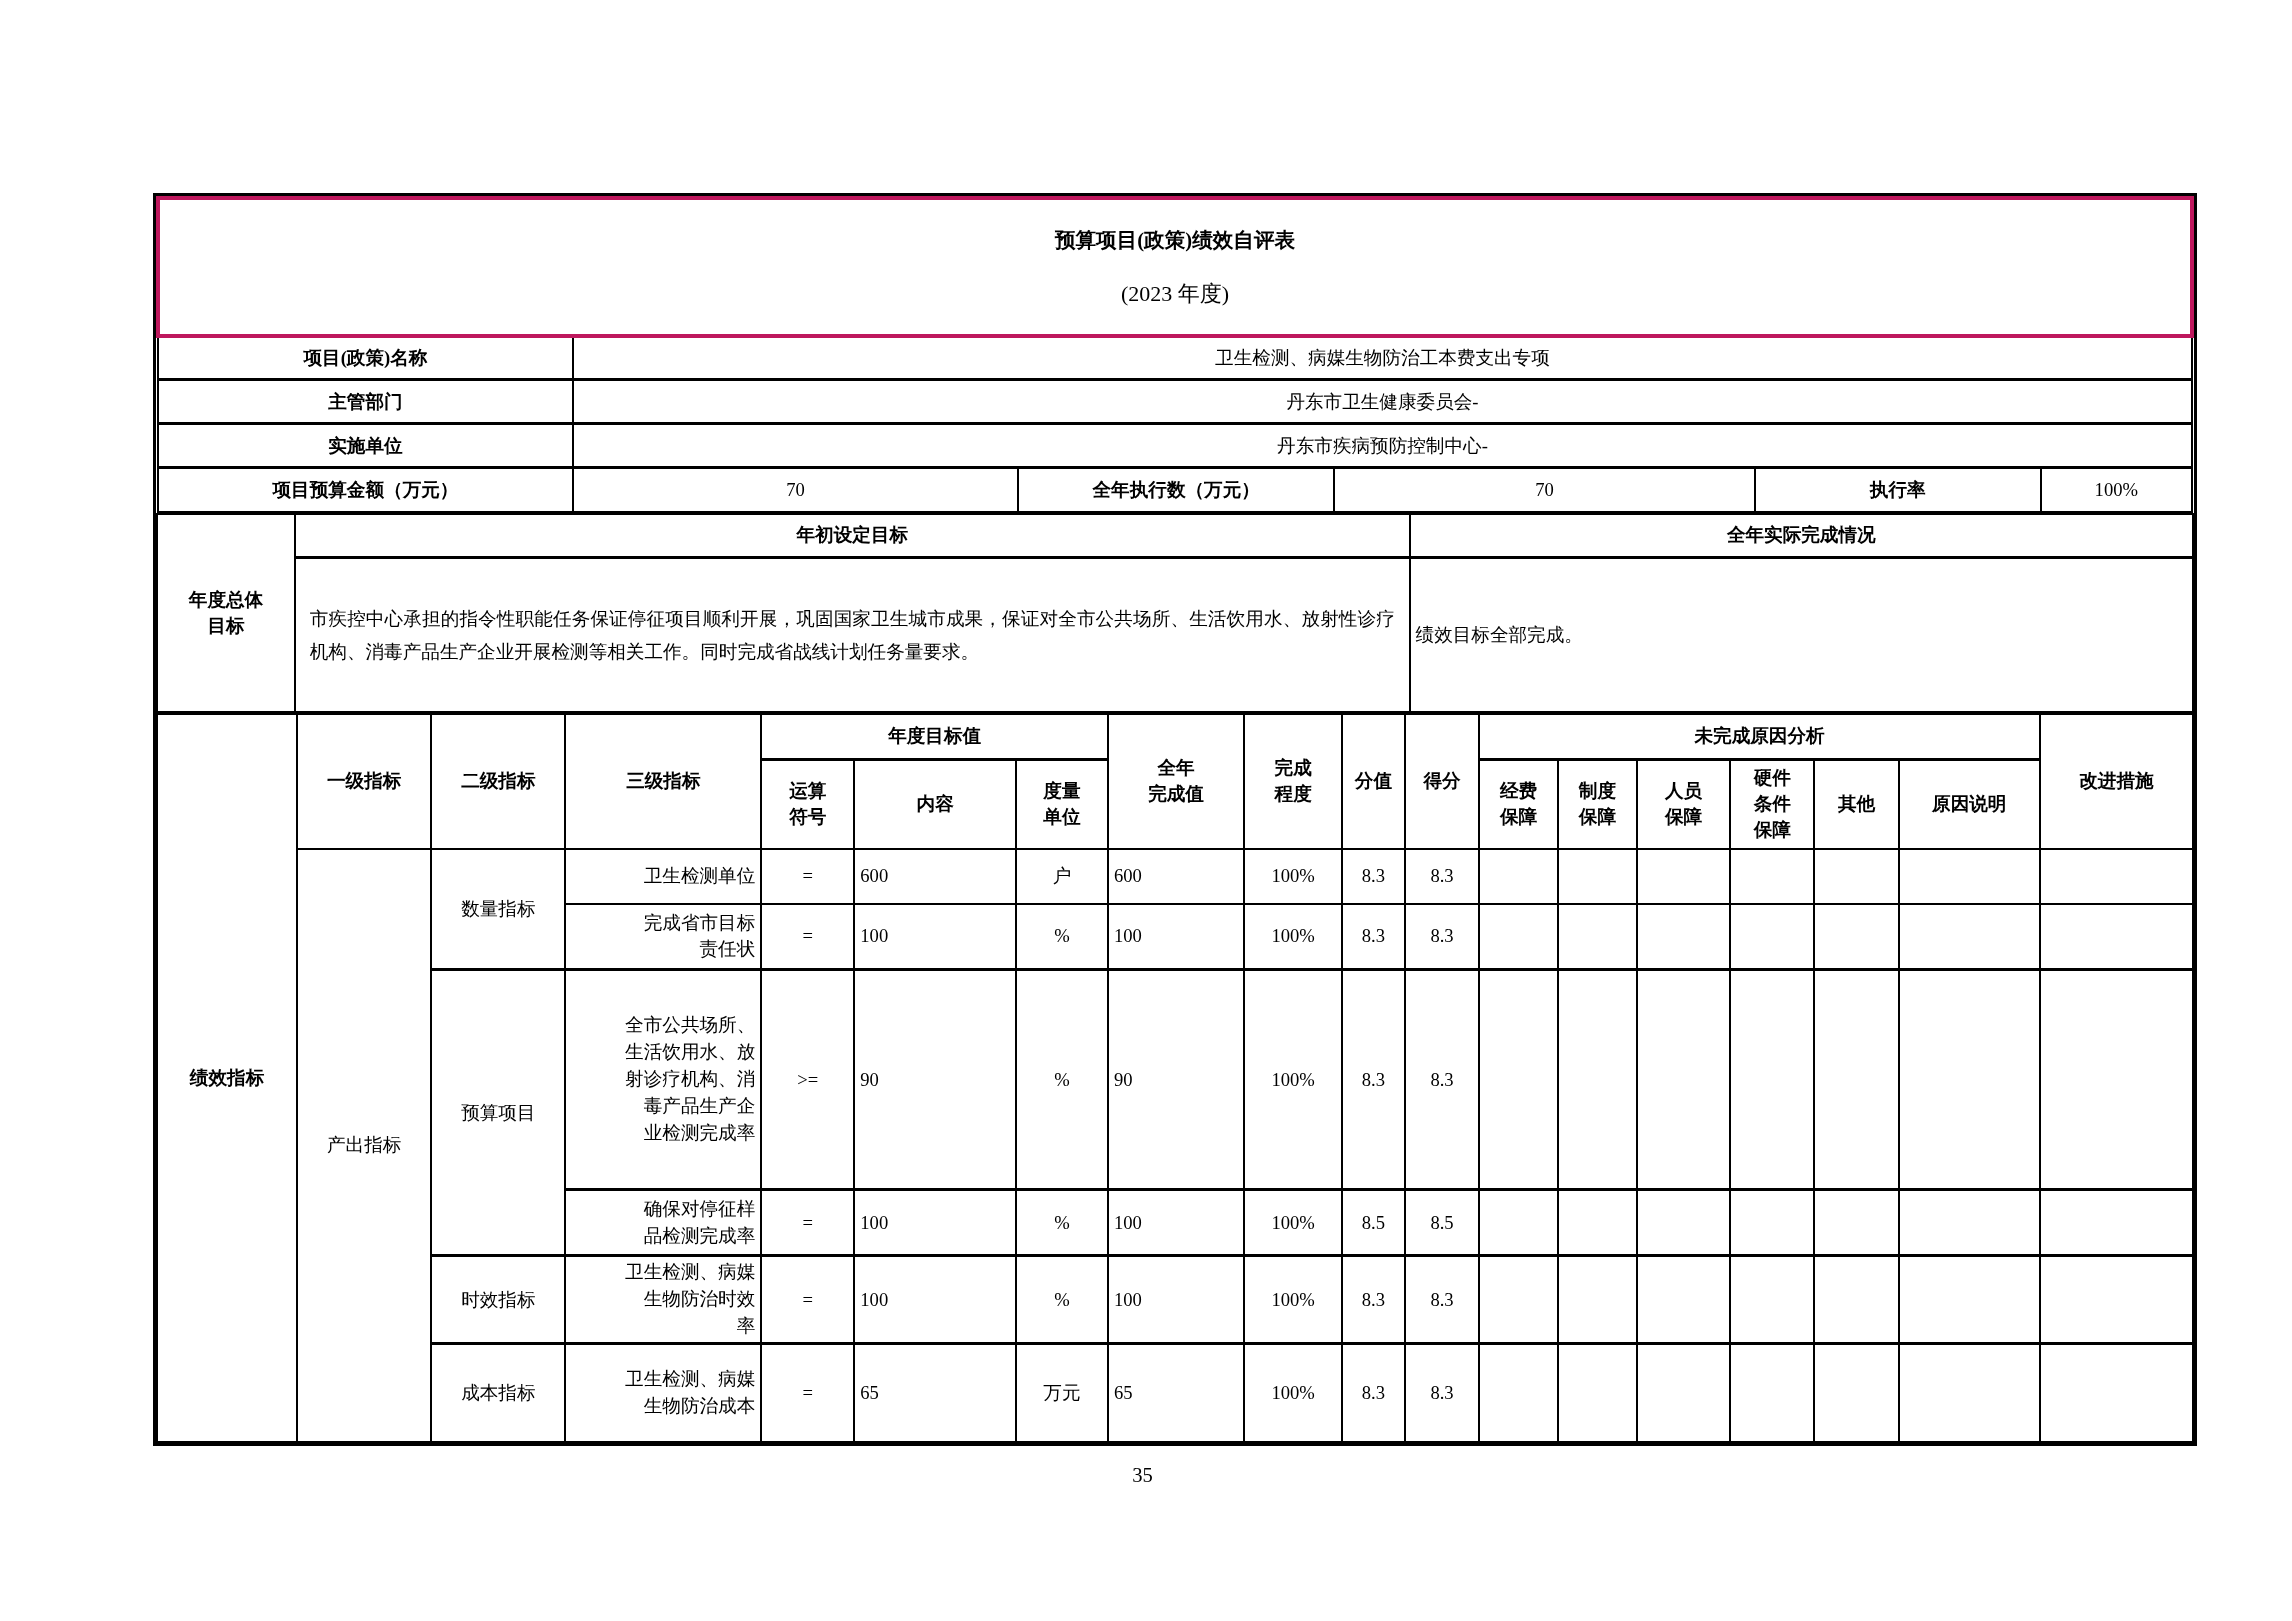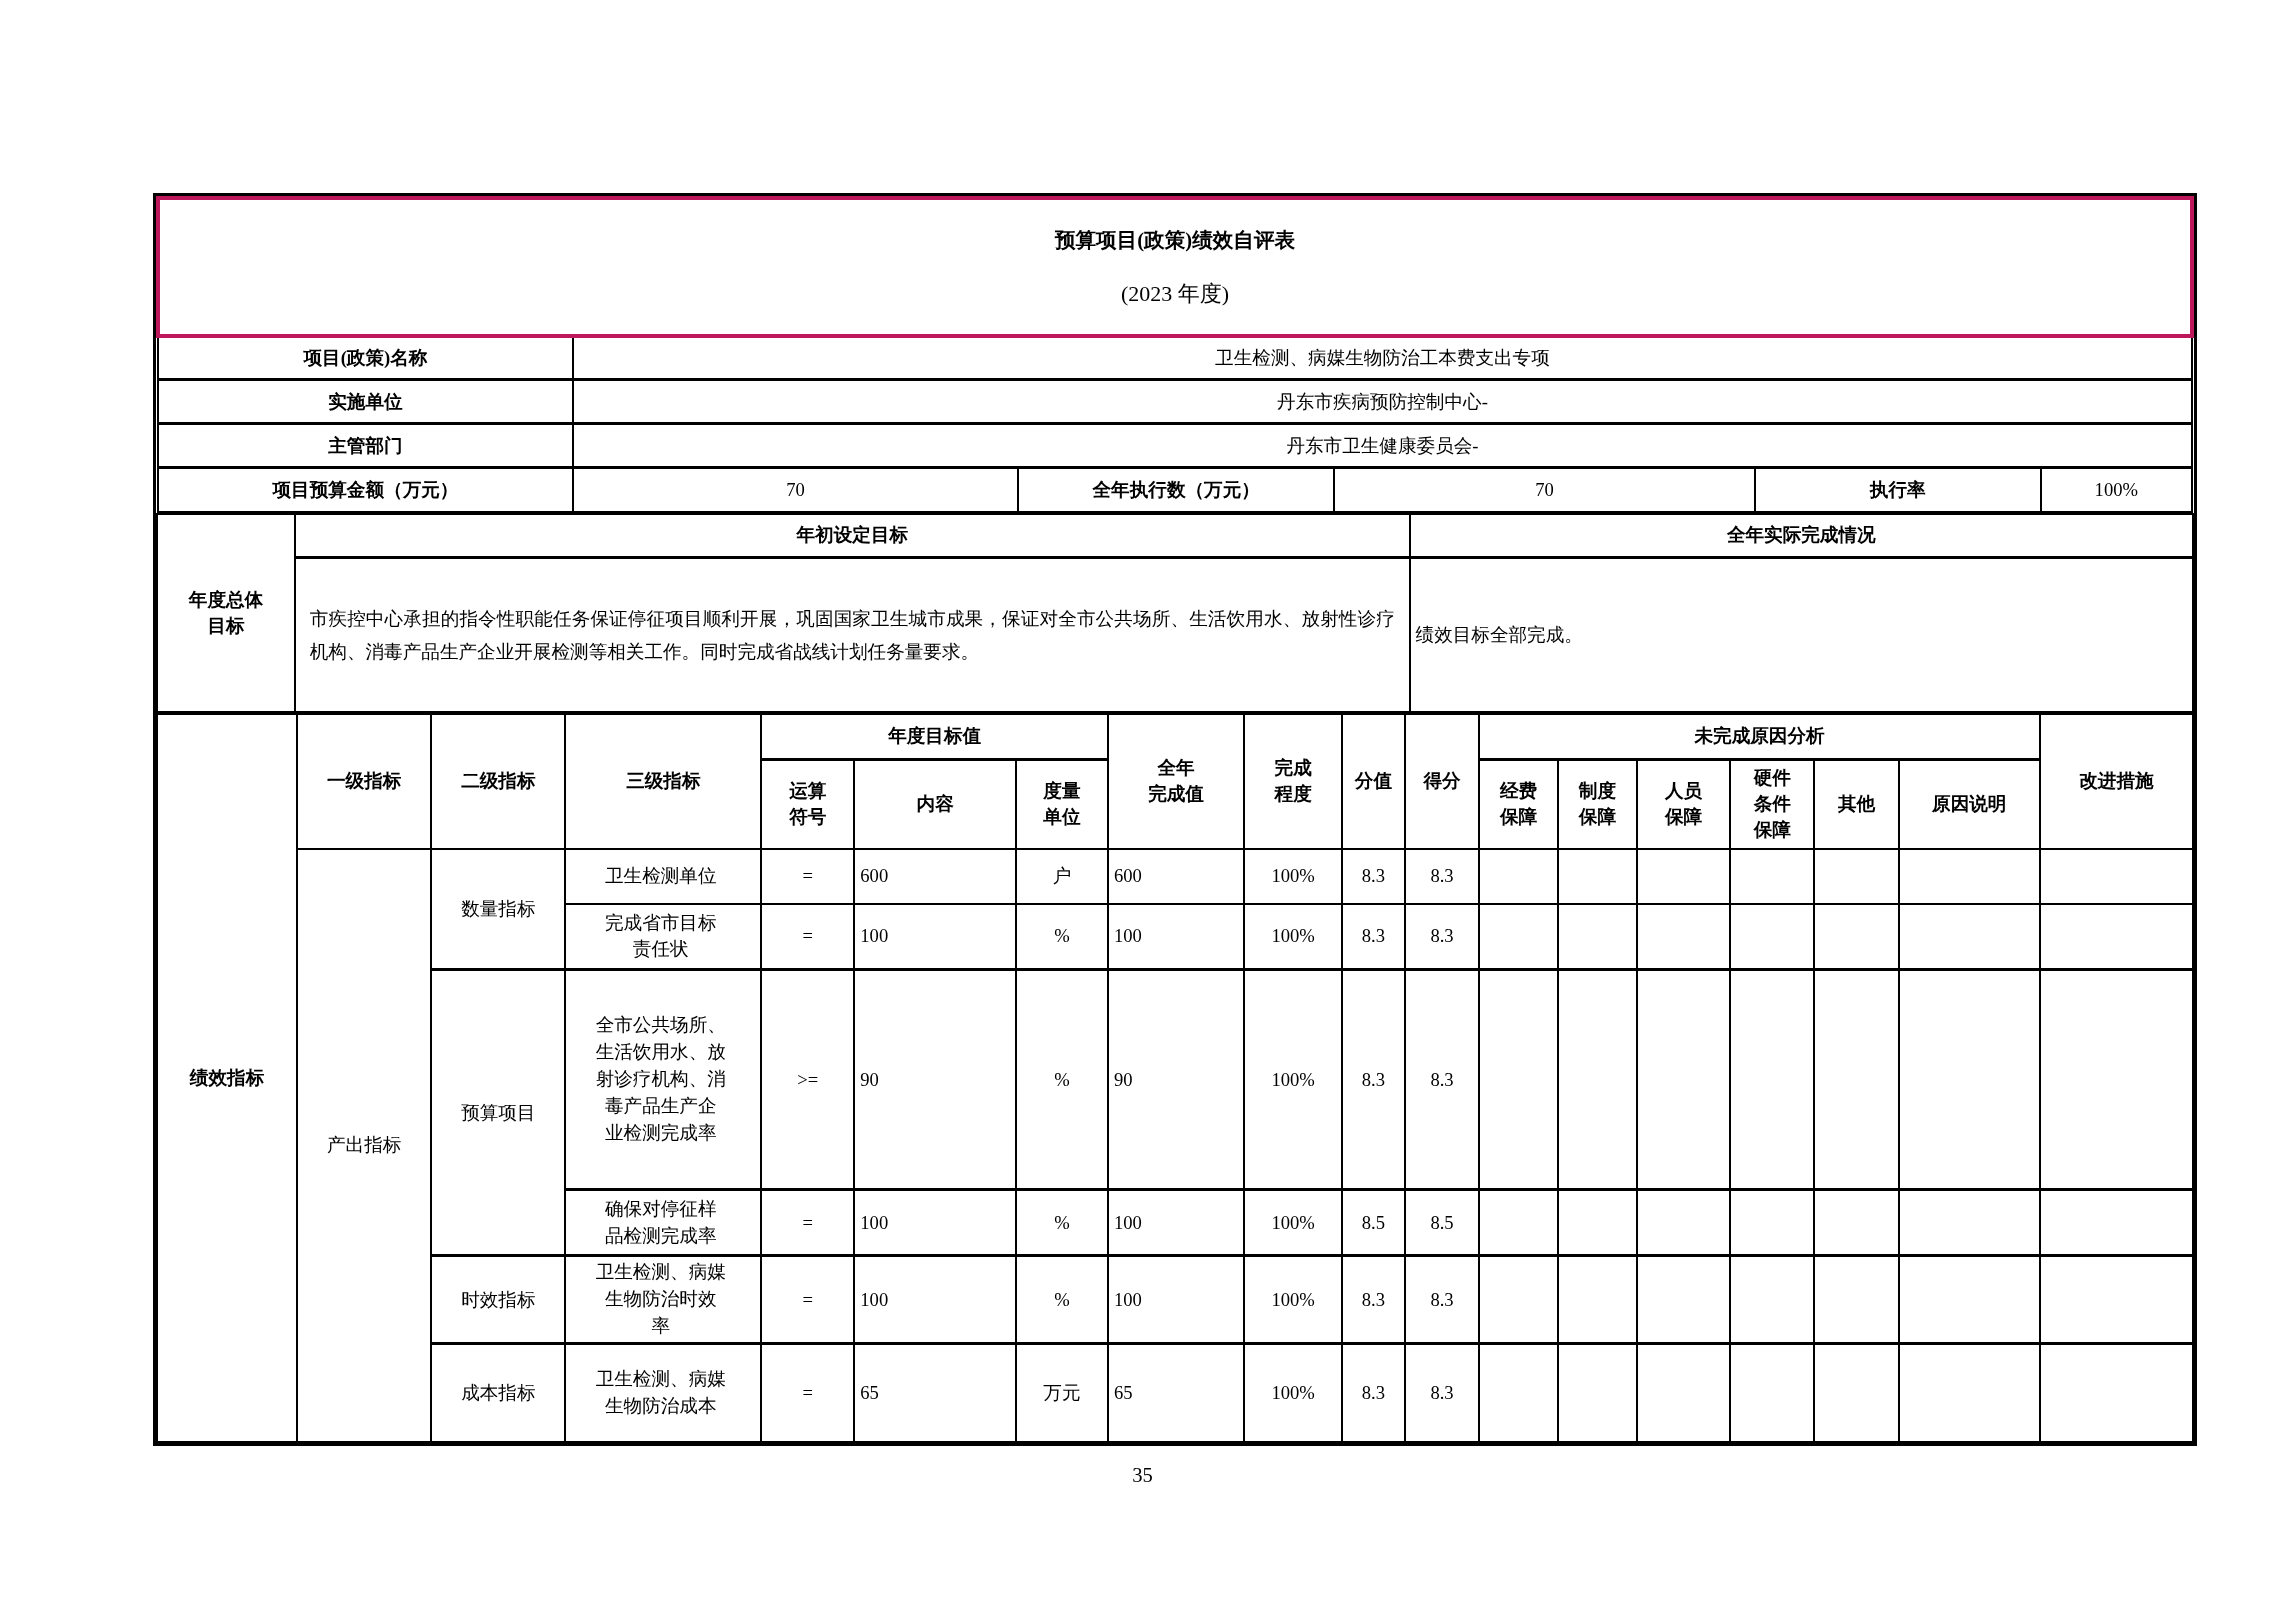--- a/index.html
+++ b/index.html
@@ -6,21 +6,21 @@
   body{width:2293px;height:1621px;position:relative;
        font-family:"Liberation Serif","DejaVu Serif",serif;color:#000;}
   .sheet{position:absolute;left:153px;top:193px;width:2038px;border:3.9px solid #000;}
   table{width:100%;border-collapse:collapse;table-layout:fixed;}
   td{border:2px solid #000;font-size:18.6px;text-align:center;vertical-align:middle;
      padding:2px 5.9px;white-space:pre-line;word-break:break-all;overflow:hidden;}
   .b{font-weight:bold;}
   .thk-b{border-bottom-width:3.9px;}
   .left{text-align:left;padding-left:5px;}
   .just{text-align:justify;padding:5.9px 13.7px;line-height:1.8;margin-left:11px;}
-  .l3{text-align:center;padding-left:9.8px;padding-right:15px;line-height:1.45;}
+  .l3{text-align:right;padding-left:9.8px;padding-right:5px;line-height:1.45;}
   .title-cell{border:4px solid #be185d;}
   .title-line1{font-size:20.6px;font-weight:bold;line-height:1.6;}
   .title-line2{font-size:22px;line-height:1.4;}
   .pageno{position:absolute;left:0;top:1464px;width:2285px;text-align:center;
           font-size:20.6px;}
 </style>
 </head>
 <body>
 
 <div class="sheet">
@@ -39,26 +39,26 @@
       <td colspan="6" class="title-cell thk-b">
         <div class="title-line1">预算项目(政策)绩效自评表</div>
         <div class="title-line2">(2023 年度)</div>
       </td>
     </tr>
     <tr style="height:44px">
       <td class="b thk-b">项目(政策)名称</td>
       <td colspan="5" class="thk-b">卫生检测、病媒生物防治工本费支出专项</td>
     </tr>
     <tr style="height:44px">
+      <td class="b thk-b">主管部门</td>
+      <td colspan="5" class="thk-b">丹东市卫生健康委员会-</td>
+    </tr>
+    <tr style="height:44px">
       <td class="b thk-b">实施单位</td>
       <td colspan="5" class="thk-b">丹东市疾病预防控制中心-</td>
-    </tr>
-    <tr style="height:44px">
-      <td class="b thk-b">主管部门</td>
-      <td colspan="5" class="thk-b">丹东市卫生健康委员会-</td>
     </tr>
     <tr style="height:44px">
       <td class="b">项目预算金额（万元）</td>
       <td>70</td>
       <td class="b">全年执行数（万元）</td>
       <td>70</td>
       <td class="b">执行率</td>
       <td>100%</td>
     </tr>
   </tbody>

